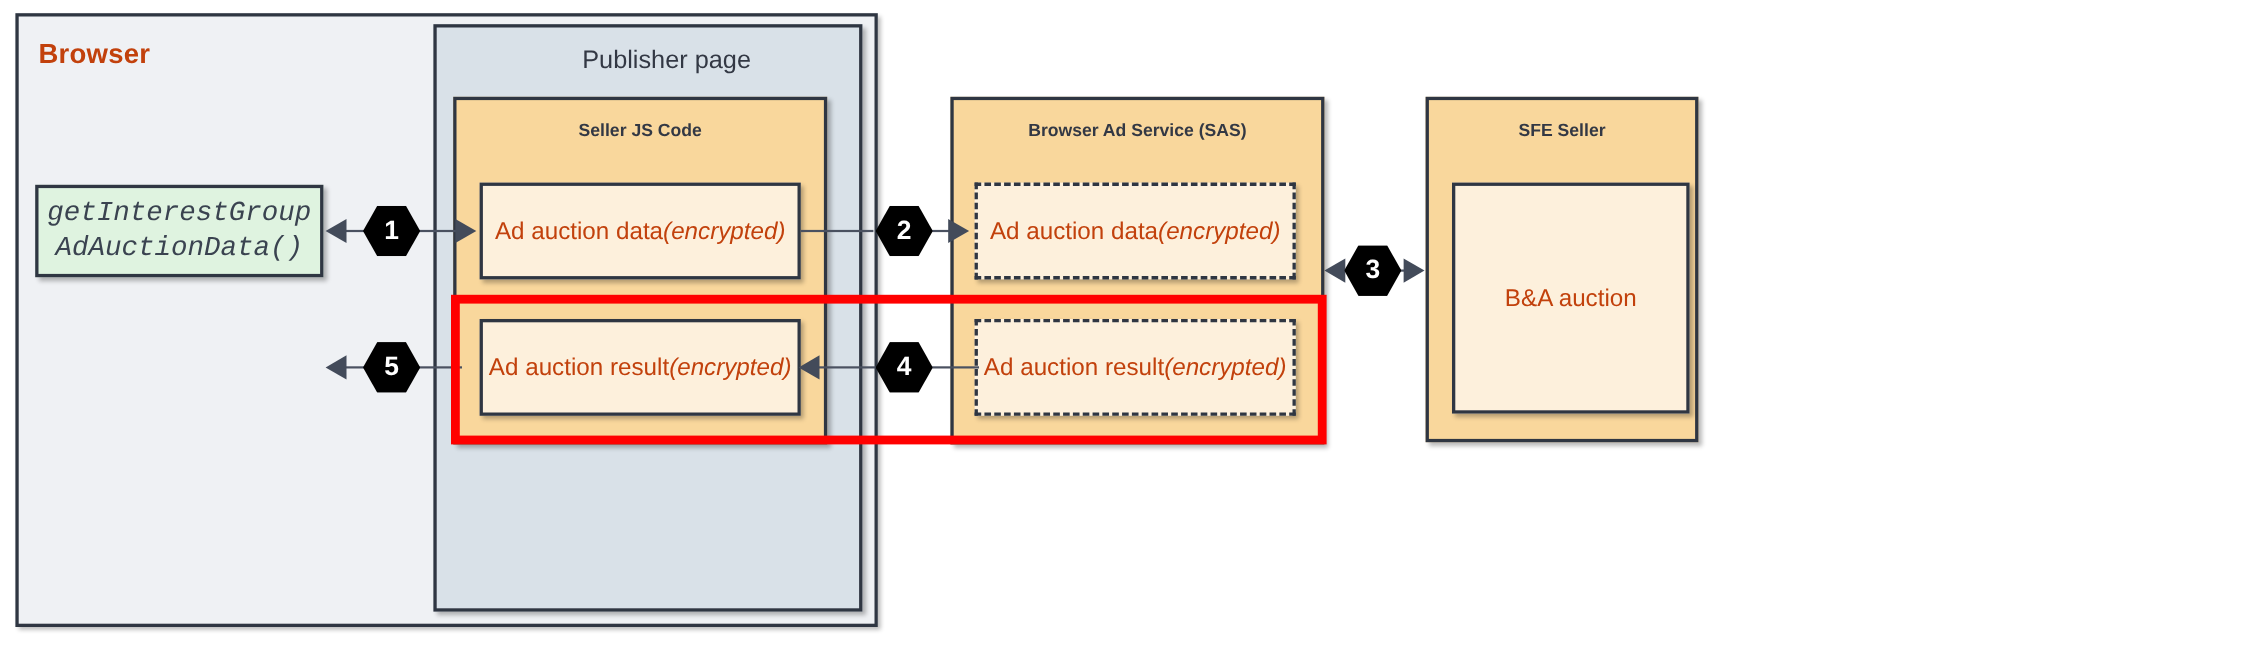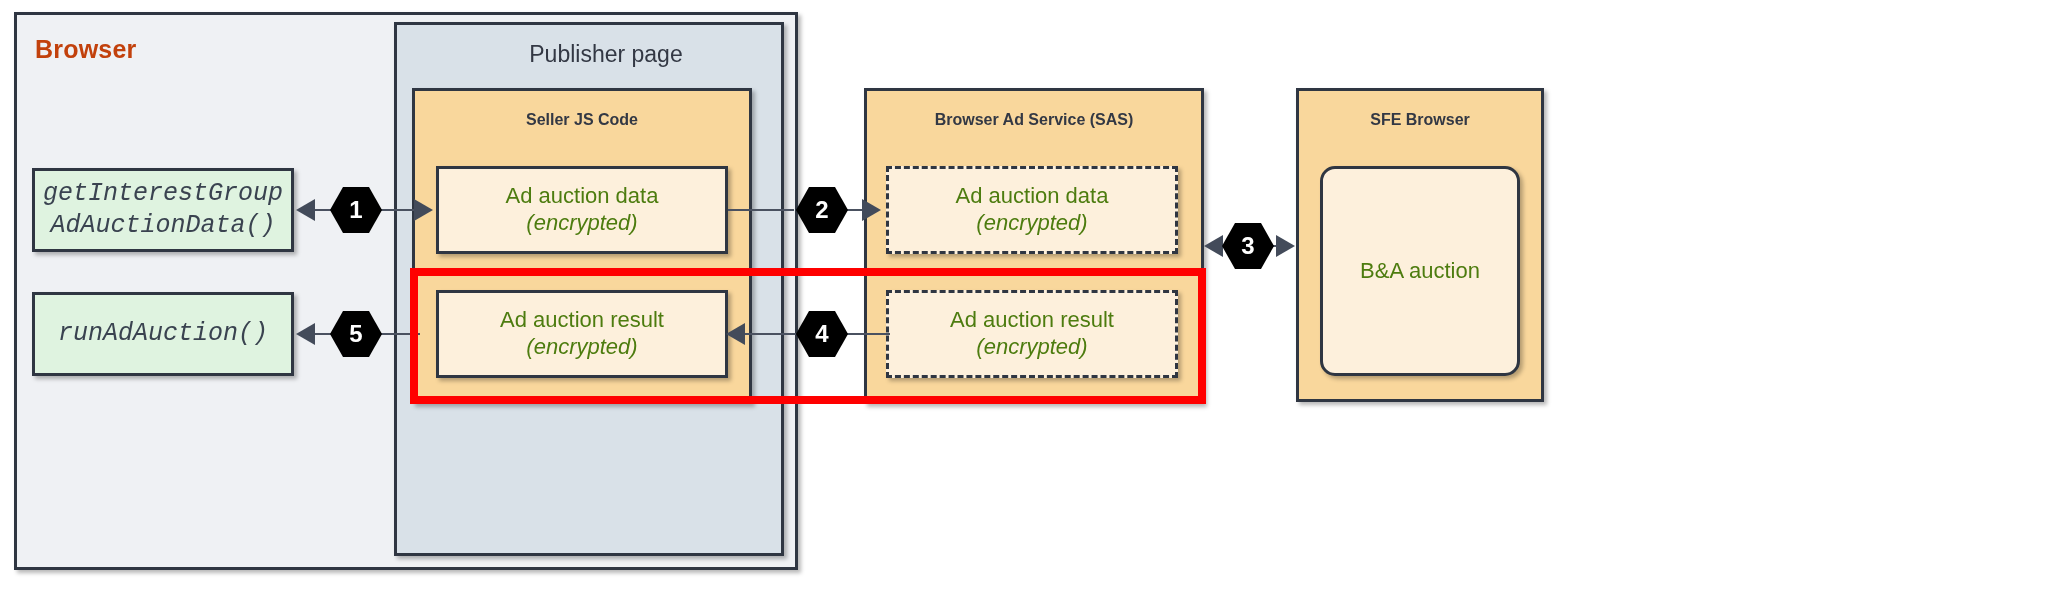--- a/index.html
+++ b/index.html
@@ -44,32 +44,32 @@
     font-size:16px;font-weight:bold;color:#333844;
   }
 
   #seller-js{left:412px;top:88px;width:340px;height:316px;}
   #sas{left:864px;top:88px;width:340px;height:316px;}
   #sfe{left:1296px;top:88px;width:248px;height:314px;}
 
   
   .card{
     background:#fdf0dc;border:3px solid #2f3642;
-    display:flex;flex-direction:column;align-items:center;justify-content:center;
-    font-size:22px;line-height:1.22;color:#4d7c0f;text-align:center;
+    display:flex;flex-direction:row;align-items:center;justify-content:center;
+    font-size:22px;line-height:1.22;color:#c2410c;text-align:center;
   }
   .card.dashed{border-style:dashed;border-width:3px;}
   .card .sub{font-style:italic;}
 
   #js-data{left:436px;top:166px;width:292px;height:88px;}
   #js-result{left:436px;top:290px;width:292px;height:88px;}
   #sas-data{left:886px;top:166px;width:292px;height:88px;}
   #sas-result{left:886px;top:290px;width:292px;height:88px;}
-  #sfe-auction{left:1320px;top:166px;width:200px;height:210px;
-    justify-content:center;border-radius:15px;}
+  #sfe-auction{left:1320px;top:166px;width:216px;height:210px;
+    justify-content:center;}
 
   
   .api-box{
     background:#dff3e0;border:3px solid #2f3642;
     display:flex;align-items:center;justify-content:center;
     font-family:"Liberation Mono", monospace;
     font-style:italic;font-size:25px;line-height:1.3;
     color:#3a4350;text-align:center;white-space:pre-line;
   }
   #api-get{left:32px;top:168px;width:262px;height:84px;}
@@ -111,21 +111,20 @@
 
 <div class="stage">
 
   <div class="box shadow" id="browser">
     <div id="browser-label">Browser</div>
   </div>
 
   <div class="box shadow api-box" id="api-get">getInterestGroup
 AdAuctionData()</div>
 
-  <div class="box shadow api-box" id="api-run">runAdAuction()</div>
 
   <div class="box shadow" id="publisher">
     <div id="publisher-label">Publisher page</div>
   </div>
 
   <div class="box shadow panel-orange" id="seller-js">
     <div class="panel-title">Seller JS Code</div>
   </div>
 
   <div class="box shadow card" id="js-data">
@@ -146,21 +145,21 @@
     <div>Ad auction data</div>
     <div class="sub">(encrypted)</div>
   </div>
 
   <div class="box shadow card dashed" id="sas-result">
     <div>Ad auction result</div>
     <div class="sub">(encrypted)</div>
   </div>
 
   <div class="box shadow panel-orange" id="sfe">
-    <div class="panel-title">SFE Browser</div>
+    <div class="panel-title">SFE Seller</div>
   </div>
 
   <div class="box shadow card" id="sfe-auction">
     <div>B&amp;A auction</div>
   </div>
 
   <div class="line" style="left:314px;top:209px;width:28px;"></div>
   <div class="arrow left" style="left:296px;top:199px;"></div>
   <div class="line" style="left:374px;top:209px;width:46px;"></div>
   <div class="arrow right" style="left:414px;top:199px;"></div>

